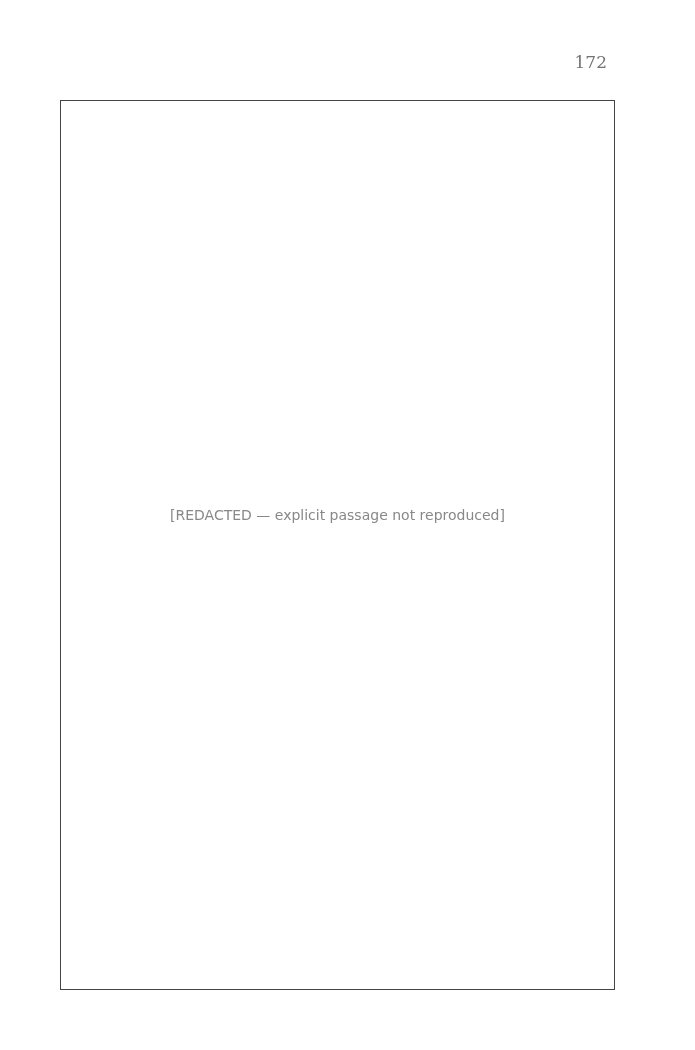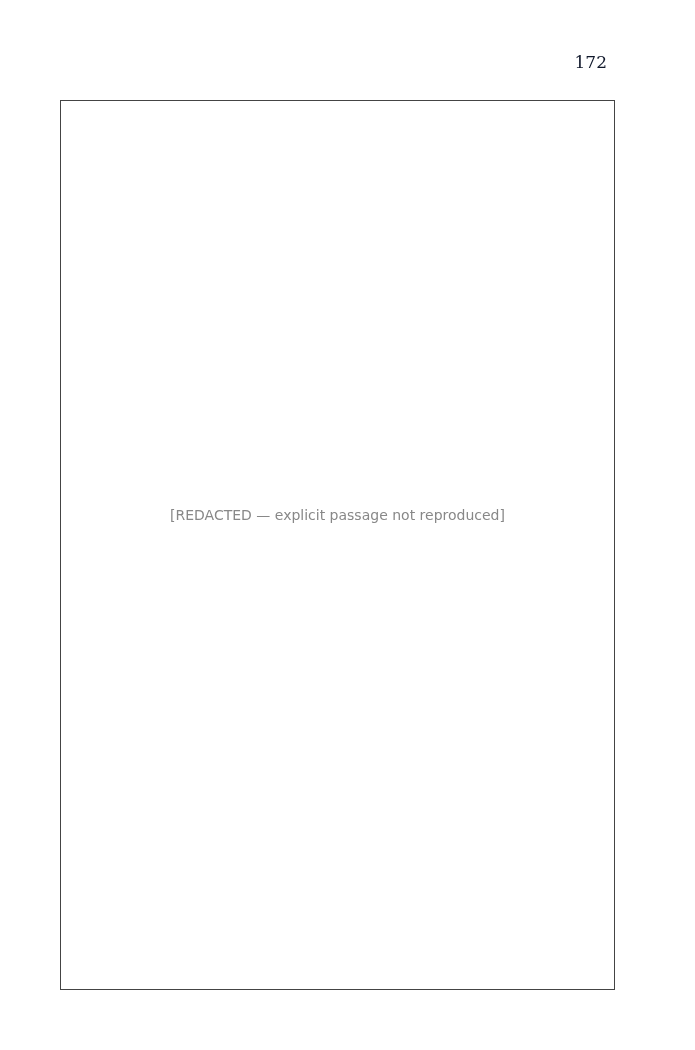--- a/index.html
+++ b/index.html
@@ -1,19 +1,19 @@
 <!DOCTYPE html>
 <html><head>
 <meta charset="utf-8">
 <style>
   body { margin:0; width:695px; height:1050px; background:#ffffff;
          font-family:"DejaVu Sans", sans-serif; }
   .page { position:relative; width:695px; height:1050px; }
   .page-number { position:absolute; top:52px; right:88px; font-size:17px;
-                 color:#0f172a; font-family:"DejaVu Serif", serif;text-align:center; }
+                 color:#737373; font-family:"DejaVu Serif", serif;text-align:center; }
   .text-block { position:absolute; top:100px; right:80px; bottom:60px; left:60px;
                 border:1px solid #444; writing-mode:vertical-rl;
                 padding:24px; font-size:20px; line-height:2.1; color:#1a1a1a;
                 overflow:hidden; }
   .redaction-note { writing-mode:horizontal-tb; position:absolute;
                     top:45%; left:0; right:0; text-align:center;
                     color:#888; font-size:14px; }
 </style>
 </head>
 <body>

